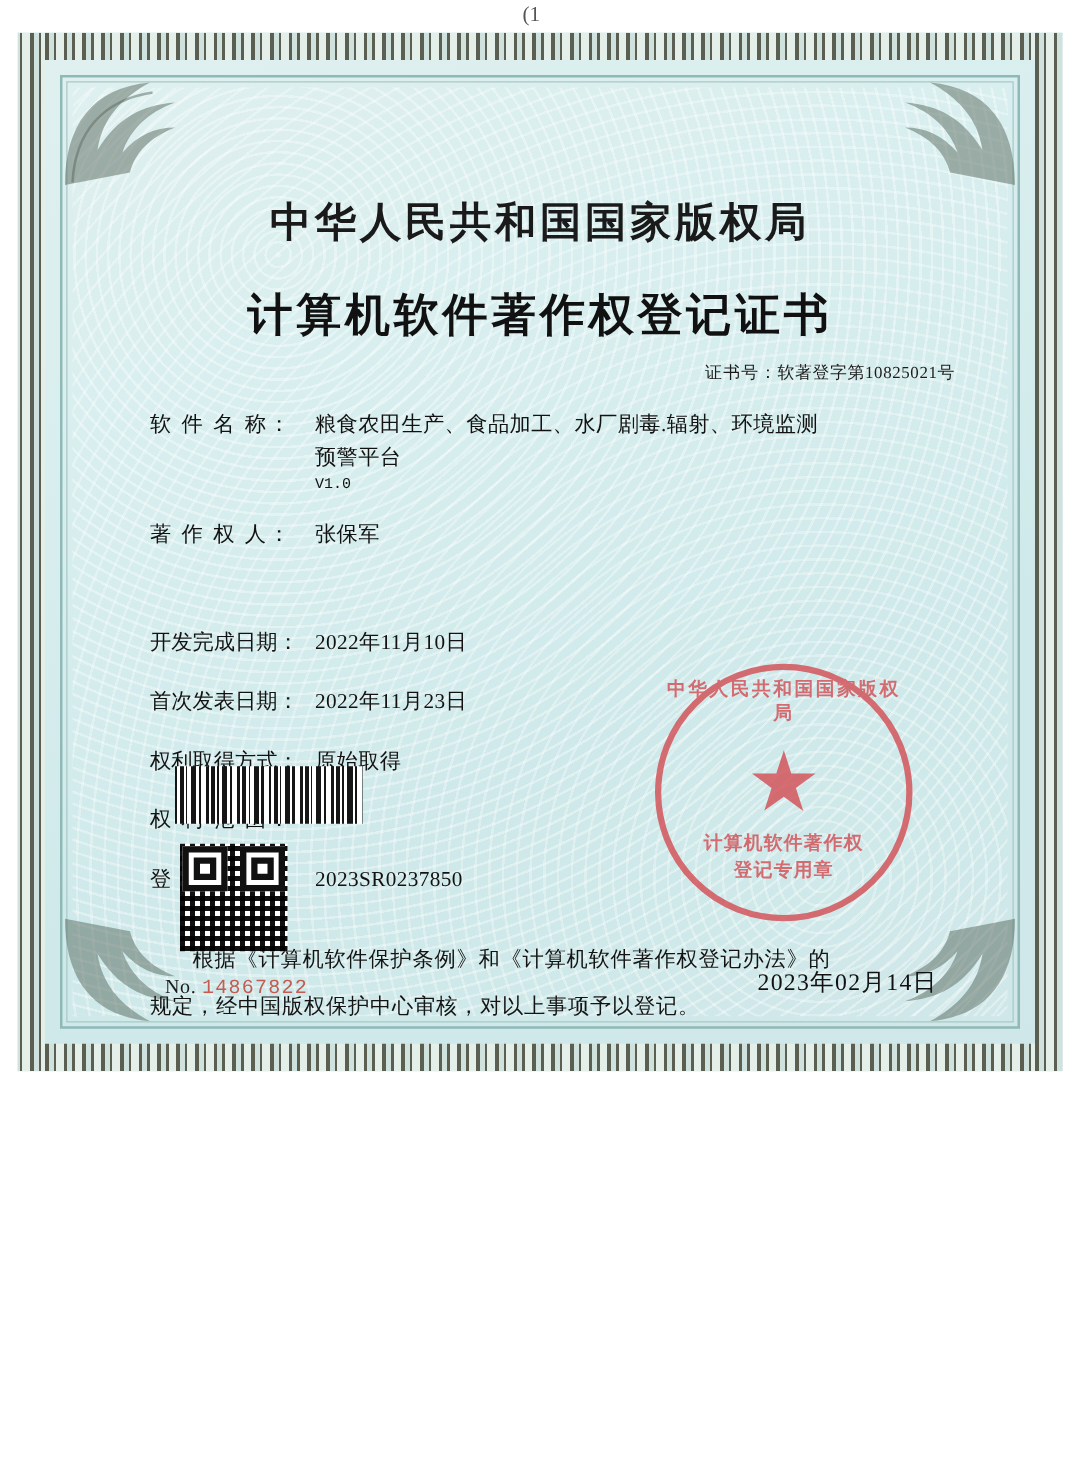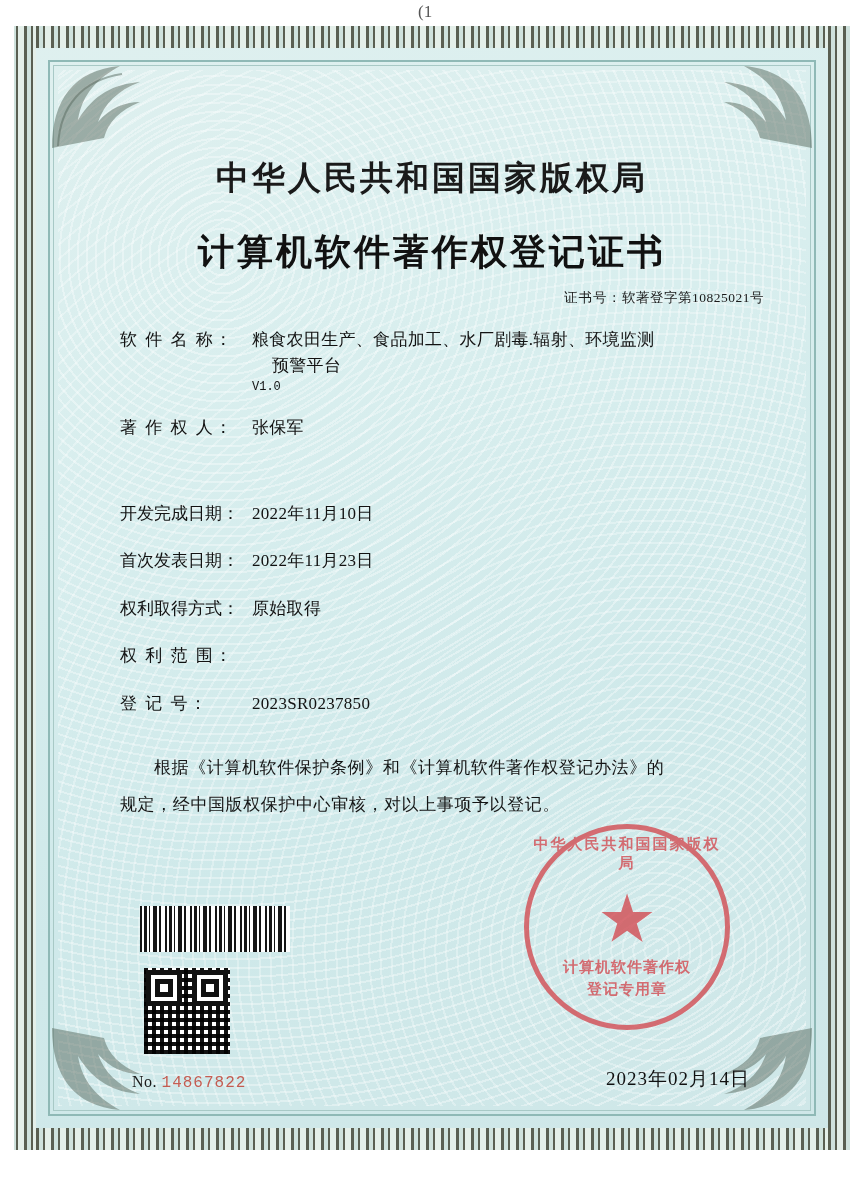--- a/index.html
+++ b/index.html
@@ -21,21 +21,21 @@
     left: 0; top: 0;
     width: 864px; height: 1177px;
     background: #ffffff;
   }
 
   .cert {
     position: absolute;
     left: 14px;
     top: 26px;
     width: 836px;
-    height: 1124px;
+    height: 831px;
     background: linear-gradient(160deg, #dff0ef 0%, #d8eeee 35%, #cfe9ea 65%, #cfe7e8 100%);
     box-sizing: border-box;
     overflow: hidden;
   }
 
   
   .border-frame {
     position: absolute;
     left: 0; top: 0; right: 0; bottom: 0;
     box-sizing: border-box;
@@ -151,21 +151,21 @@
     width: 132px;
     flex: 0 0 132px;
     letter-spacing: 2px;
     white-space: nowrap;
   }
   .row .k.wide { letter-spacing: 0px; }
   .row .v {
     flex: 1;
     letter-spacing: .3px;
   }
-  .row .v .line2 { display: block; margin-left: 20px; }
+  .row .v .line2 { display: block; }
   .row .v .ver {
     display: block;
     font-family: "Liberation Mono", "DejaVu Sans Mono", monospace;
     font-size: 12px;
     letter-spacing: 0;
   }
 
   .row.author { margin-top: 19px; }
 
   .gap { height: 54px; }

